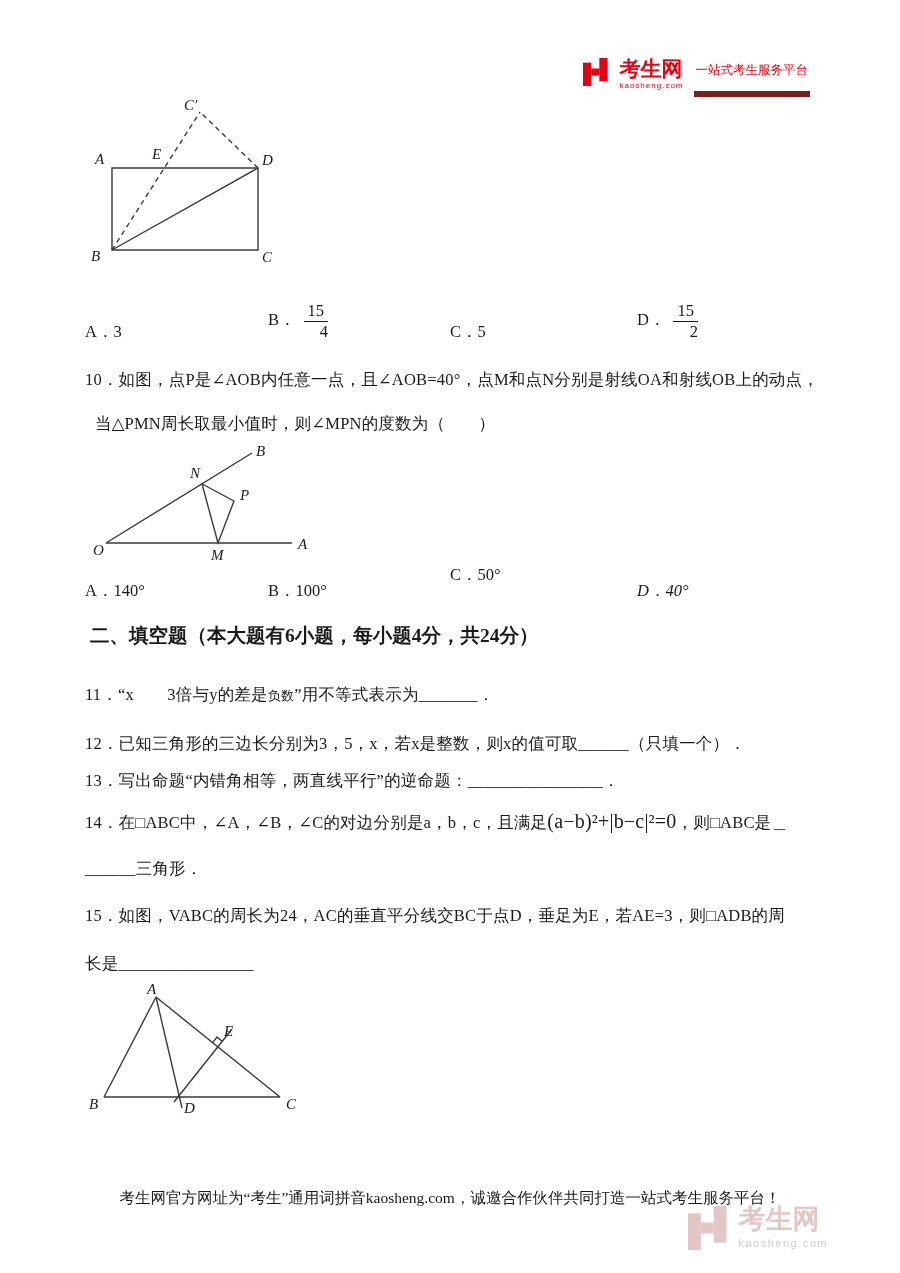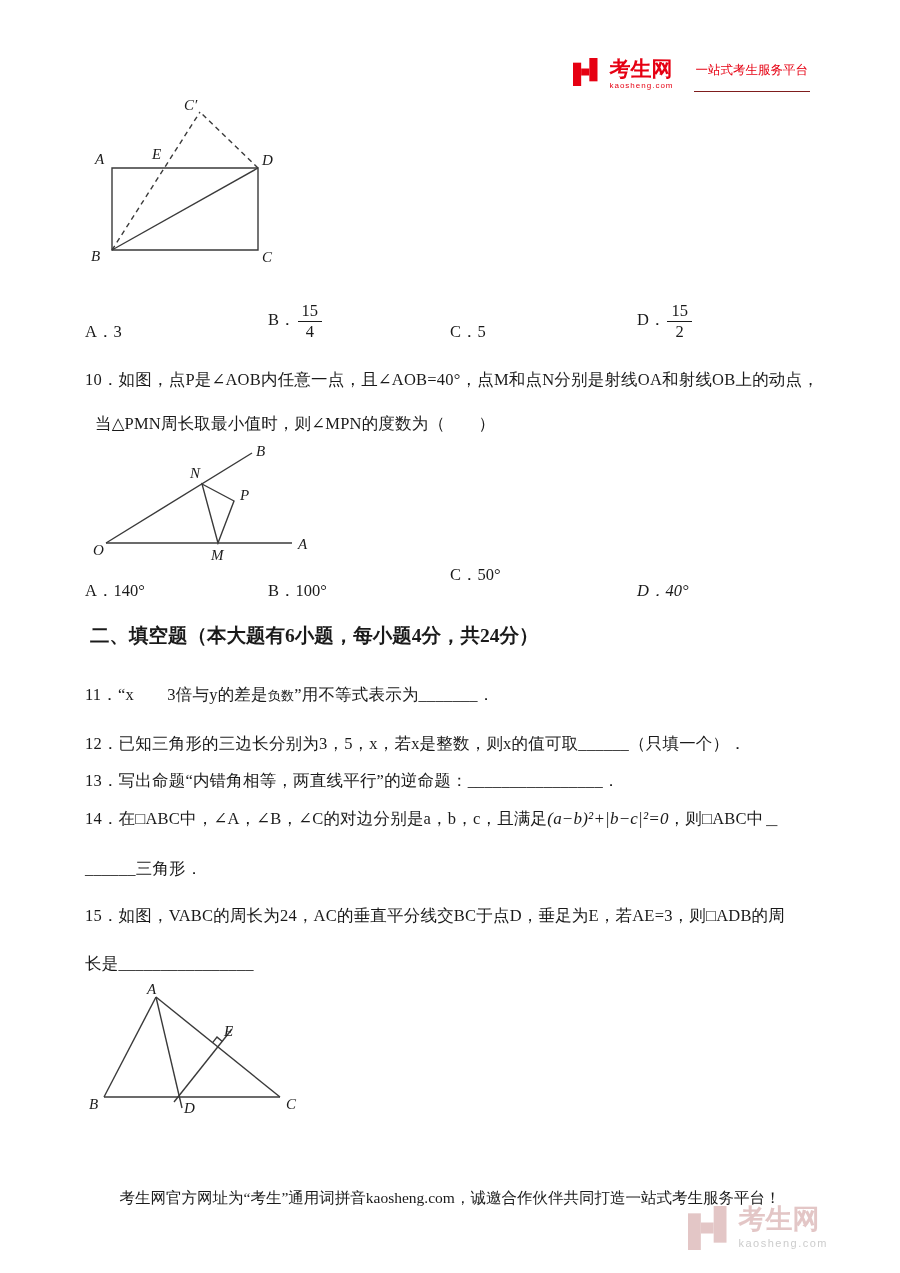--- a/index.html
+++ b/index.html
@@ -1,35 +1,35 @@
 <!DOCTYPE html>
 <html><head>
 <meta charset="utf-8">
 <style>
   html,body{margin:0;padding:0;background:#ffffff;}
   .page{position:relative;width:900px;height:1273px;background:#fff;overflow:hidden;
         font-family:"Liberation Serif","DejaVu Serif",serif;color:#1a1a1a;}
   .abs{position:absolute;}
   .qtext{font-size:16.5px;line-height:1.35;white-space:nowrap;letter-spacing:0.2px;}
   .opt{font-size:16.5px;white-space:nowrap;}
-  .frac{display:inline-block;vertical-align:middle;text-align:center;line-height:1.08;font-size:16.5px;margin-left:2px;}
+  .frac{display:inline-block;vertical-align:middle;text-align:right;line-height:1.08;font-size:16.5px;margin-left:8px;}
   .frac .fnum{display:block;padding:0 4px 1px 4px;border-bottom:1.4px solid #1a1a1a;}
   .frac .fden{display:block;padding-top:1px;}
   .section-title{font-size:19.5px;font-weight:bold;white-space:nowrap;}
   .emph{font-size:13px;}
-  .formula{font-size:17px;font-style:italic;}
+  .formula{font-size:20px;}
   svg text{font-family:"Liberation Serif","DejaVu Serif",serif;font-style:italic;font-size:15px;fill:#1a1a1a;}
   svg .geo{stroke:#3a3a3a;stroke-width:1.4;fill:none;}
   svg .dash{stroke-dasharray:5 4;}
   
   .logo{display:flex;align-items:flex-start;gap:8px;}
   .logo-brand{color:#e60012;font-weight:bold;font-size:21px;line-height:1.0;font-family:"Liberation Sans","DejaVu Sans",sans-serif;}
   .logo-domain{color:#e60012;font-size:8px;letter-spacing:1px;font-family:"Liberation Sans","DejaVu Sans",sans-serif;margin-top:2px;}
   .logo-tagline{color:#e60012;font-size:12.5px;font-family:"Liberation Sans","DejaVu Sans",sans-serif;
-                border-bottom:1px solid #7f1d1d;padding:4px 2px 12px 2px;margin-left:12px;}
+                border-bottom:6px solid #7f1d1d;padding:4px 2px 12px 2px;margin-left:2px;}
   
   .footer-line{font-size:15.5px;text-align:center;white-space:nowrap;}
   
   .watermark{display:flex;align-items:flex-start;gap:6px;}
   .wm-brand{color:#e3c6c6;font-weight:bold;font-size:27px;line-height:1.0;font-family:"Liberation Sans","DejaVu Sans",sans-serif;}
   .wm-domain{color:#cccccc;font-size:11px;letter-spacing:1.5px;margin-top:4px;font-family:"Liberation Sans","DejaVu Sans",sans-serif;}
 </style>
 </head>
 <body>
 
@@ -87,21 +87,21 @@
   <span class="abs opt" style="left:637px;top:580px;font-style:italic;">D．40°</span>
 
   <div class="abs section-title" style="left:90px;top:622px;">二、填空题（本大题有6小题，每小题4分，共24分）</div>
 
   <div class="abs qtext" style="left:85px;top:684px;"><span>11．“x　　3倍与y的差是</span><span class="emph">负数</span><span>”用不等式表示为_______．</span></div>
 
   <div class="abs qtext" style="left:85px;top:733px;">12．已知三角形的三边长分别为3，5，x，若x是整数，则x的值可取______（只填一个）．</div>
 
   <div class="abs qtext" style="left:85px;top:770px;">13．写出命题“内错角相等，两直线平行”的逆命题：________________．</div>
 
-  <div class="abs qtext" style="left:85px;top:808px;"><span>14．在□ABC中，∠A，∠B，∠C的对边分别是a，b，c，且满足</span><span class="formula">(a−b)²+|b−c|²=0</span><span>，则□ABC中＿</span></div>
+  <div class="abs qtext" style="left:85px;top:808px;"><span>14．在□ABC中，∠A，∠B，∠C的对边分别是a，b，c，且满足</span><span class="formula">(a−b)²+|b−c|²=0</span><span>，则□ABC是＿</span></div>
   <div class="abs qtext" style="left:85px;top:858px;">______三角形．</div>
 
   <div class="abs qtext" style="left:85px;top:905px;">15．如图，VABC的周长为24，AC的垂直平分线交BC于点D，垂足为E，若AE=3，则□ADB的周</div>
   <div class="abs qtext" style="left:85px;top:953px;">长是________________</div>
 
   <svg class="abs" style="left:88px;top:982px;" width="230" height="140" viewBox="0 0 230 140">
     <path class="geo" d="M68,15 L16,115"></path>
     <path class="geo" d="M68,15 L192,115"></path>
     <path class="geo" d="M16,115 L192,115"></path>
     <path class="geo" d="M68,15 L94,126"></path>

